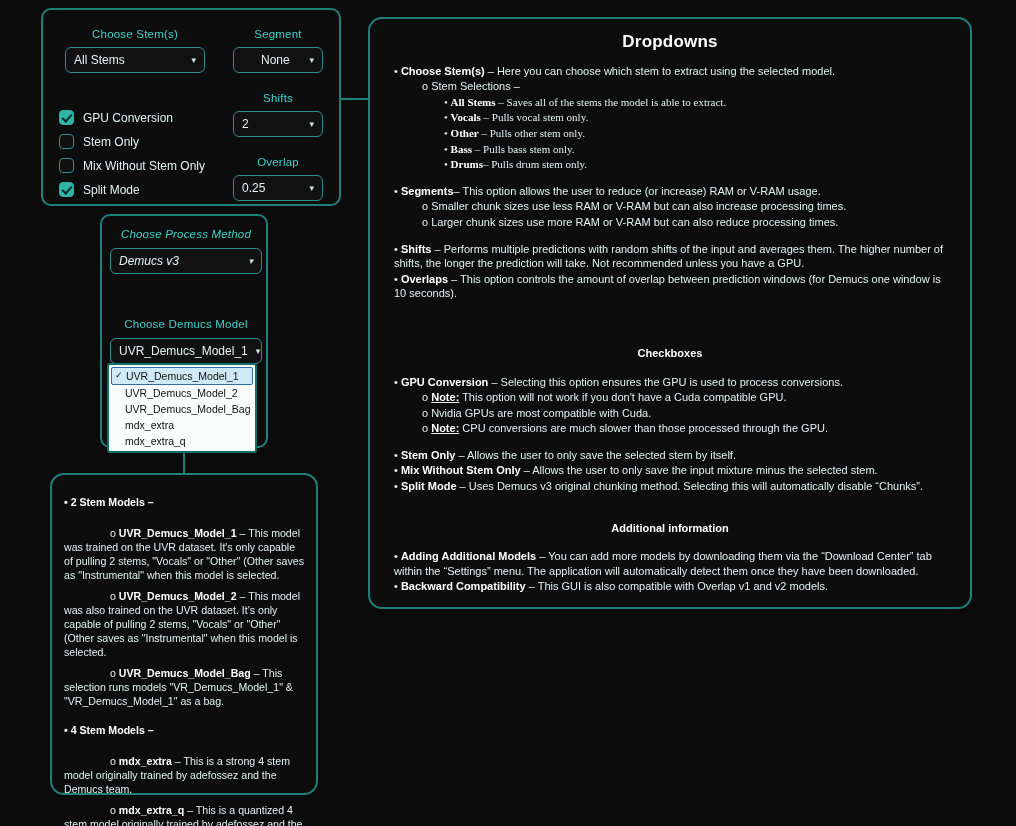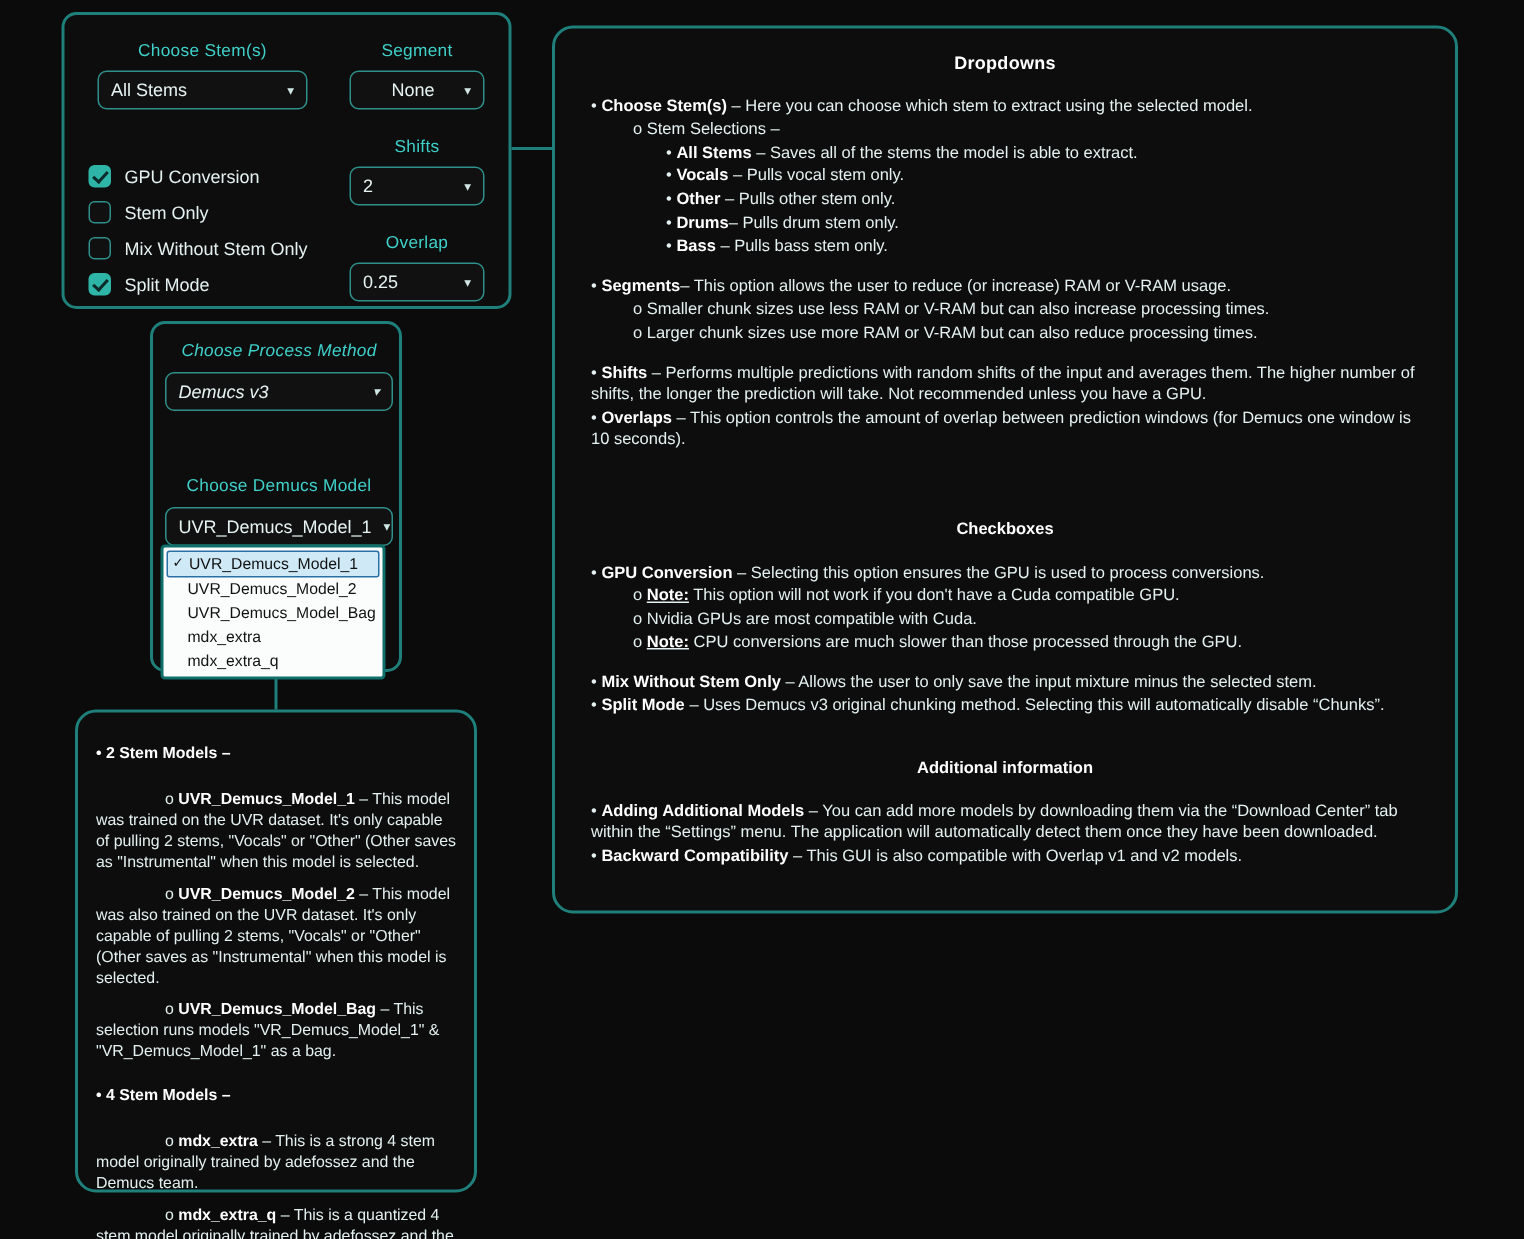--- a/index.html
+++ b/index.html
@@ -97,29 +97,29 @@
   #docs-panel{
     left:368px;top:17px;width:604px;height:592px;
     border-radius:14px;
     padding:14px 16px;
     font-size:11px;
     line-height:14.6px;
     color:#e4f1f0;
     box-sizing:border-box;
   }
   #docs-panel h2{
-    text-align:center;font-size:12px;margin:2px 0 14px 0;color:#ffffff;letter-spacing:.2px;
+    text-align:center;font-size:17px;margin:2px 0 14px 0;color:#ffffff;letter-spacing:.2px;
   }
   #docs-panel h3{
     text-align:center;font-size:11px;margin:10px 0 6px 0;color:#ffffff;
   }
   #docs-panel p{margin:0 0 1px 0;}
   .l1{padding-left:8px;}
   .l2{padding-left:36px;}
-  .l3{padding-left:58px;}
+  .l3{padding-left:58px;font-family:Liberation Serif, serif;}
   .gap{height:11px;}
   u{text-decoration:underline;}
 
   
   .conn{position:absolute;background:#1f7f7a;}
 </style>
 </head>
 <body>
 
 <div class="conn" style="left:341px;top:98px;width:27px;height:2px;"></div>
@@ -218,42 +218,43 @@
 </div>
 
 <div class="panel" id="docs-panel">
   <h2>Dropdowns</h2>
 
   <p class="l1">• <b>Choose Stem(s)</b><span> – Here you can choose which stem to extract using the selected model.</span></p>
   <p class="l2">o <span>Stem Selections –</span></p>
   <p class="l3">• <b>All Stems</b><span> – Saves all of the stems the model is able to extract.</span></p>
   <p class="l3">• <b>Vocals</b><span> – Pulls vocal stem only.</span></p>
   <p class="l3">• <b>Other</b><span> – Pulls other stem only.</span></p>
+  <p class="l3">• <b>Bass</b><span> – Pulls bass stem only.</span></p>
   <p class="l3">• <b>Drums</b><span>– Pulls drum stem only.</span></p>
-  <p class="l3">• <b>Bass</b><span> – Pulls bass stem only.</span></p>
 
   <div class="gap"></div>
   <p class="l1">• <b>Segments</b><span>– This option allows the user to reduce (or increase) RAM or V-RAM usage.</span></p>
   <p class="l2">o Smaller chunk sizes use less RAM or V-RAM but can also increase processing times.</p>
   <p class="l2">o Larger chunk sizes use more RAM or V-RAM but can also reduce processing times.</p>
 
   <div class="gap"></div>
   <p class="l1">• <b>Shifts</b><span> – Performs multiple predictions with random shifts of the input and averages them. The higher number of shifts, the longer the prediction will take. Not recommended unless you have a GPU.</span></p>
   <p class="l1">• <b>Overlaps</b><span> – This option controls the amount of overlap between prediction windows (for Demucs one window is 10 seconds).</span></p>
 
   <div style="height:34px;"></div>
   <h3>Checkboxes</h3>
   <div style="height:8px;"></div>
 
   <p class="l1">• <b>GPU Conversion</b><span> – Selecting this option ensures the GPU is used to process conversions.</span></p>
   <p class="l2">o <u><b>Note:</b></u><span> This option will not work if you don't have a Cuda compatible GPU.</span></p>
   <p class="l2">o Nvidia GPUs are most compatible with Cuda.</p>
   <p class="l2">o <u><b>Note:</b></u><span> CPU conversions are much slower than those processed through the GPU.</span></p>
 
   <div class="gap"></div>
+  <p class="l1">• <b>Stem Only</b><span> – Allows the user to only save the selected stem by itself.</span></p>
   <p class="l1">• <b>Mix Without Stem Only</b><span> – Allows the user to only save the input mixture minus the selected stem.</span></p>
   <p class="l1">• <b>Split Mode</b><span> – Uses Demucs v3 original chunking method. Selecting this will automatically disable “Chunks”.</span></p>
 
   <div style="height:16px;"></div>
   <h3>Additional information</h3>
   <div style="height:8px;"></div>
   <p class="l1">• <b>Adding Additional Models</b><span> – You can add more models by downloading them via the “Download Center” tab within the “Settings” menu. The application will automatically detect them once they have been downloaded.</span></p>
   <p class="l1">• <b>Backward Compatibility</b><span> – This GUI is also compatible with Overlap v1 and v2 models.</span></p>
 </div>
 

